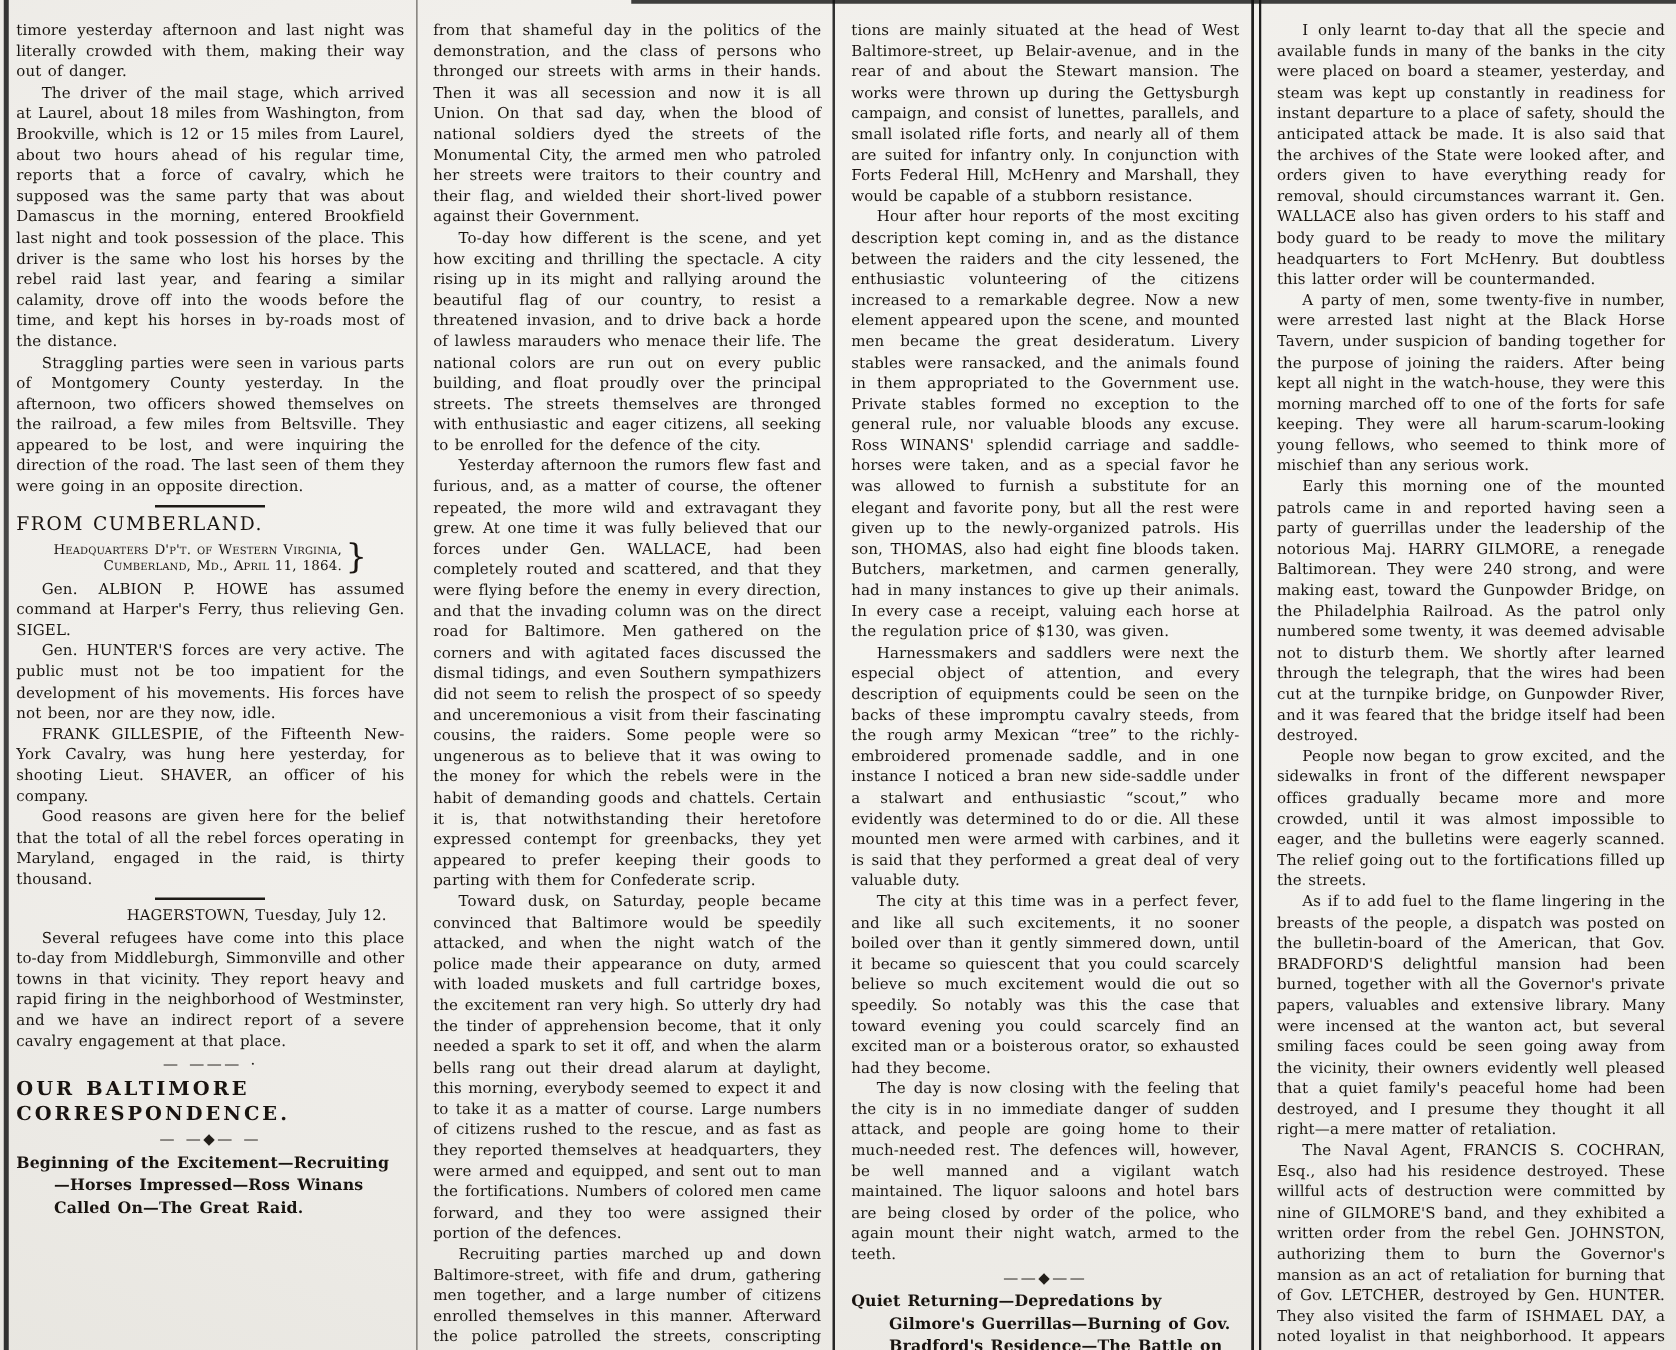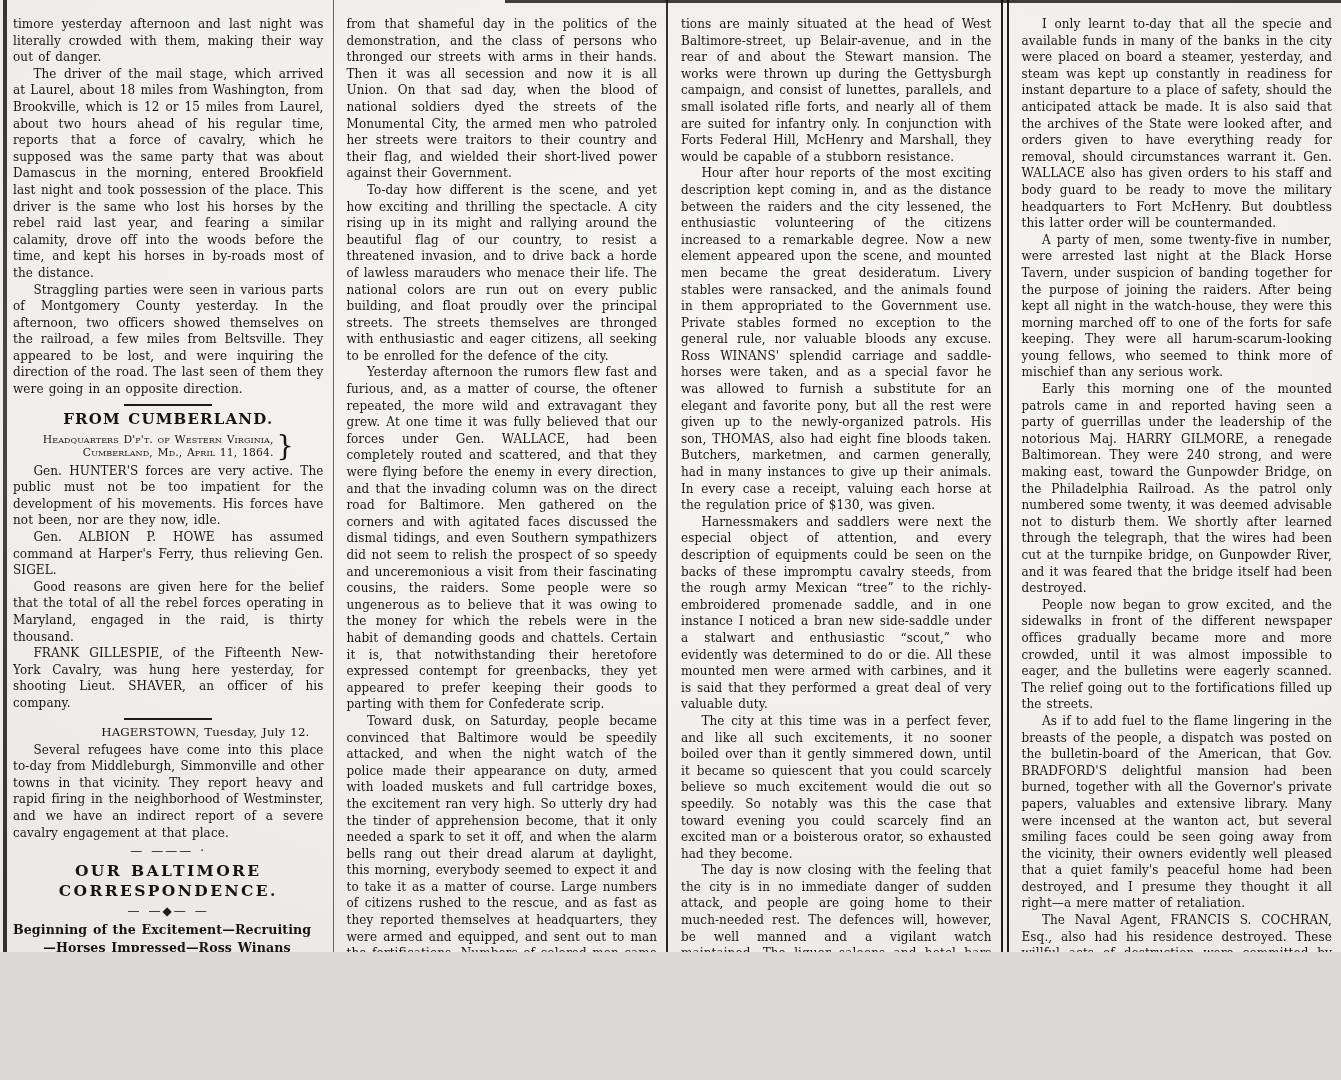--- a/index.html
+++ b/index.html
@@ -1,18 +1,18 @@
 <!DOCTYPE html>
 <html><head>
 <meta charset="utf-8">
 <style>
   html,body{margin:0;padding:0;background:#dcdad5;}
   .page{
     position:relative;
-    width:1341px;height:952px;
+    width:1341px;height:1080px;
     margin:0;
     background:
       radial-gradient(1400px 900px at 55% 35%, #f6f5f1 0%, #f0eeea 55%, #e7e5df 100%);
     overflow:hidden;
     display:flex;
     box-sizing:border-box;
   }
   .edge-left{
     position:absolute;left:3px;top:0;width:4px;height:100%;
     background:linear-gradient(#141414,#2a2a2a 40%,#101010);
@@ -45,27 +45,27 @@
   .para-cont{text-indent:0;}
   .rule-short{
     width:88px;border:0;border-top:2px solid #1d1a16;
     margin:6px auto 4px;height:0;
   }
   .ornament{
     text-align:center;font-size:12px;line-height:12px;
     letter-spacing:2px;margin:4px 0 3px;color:#221e19;
   }
   .headline{
-    text-align:center;font-weight:bold;
+    text-align:left;font-weight:normal;
     font-size:15px;line-height:19px;
     letter-spacing:1.2px;margin:3px 0 4px;
     text-indent:0;
   }
   .headline-big{
-    text-align:center;font-weight:bold;
+    text-align:left;font-weight:bold;
     font-size:15.5px;line-height:20px;
     letter-spacing:2.4px;margin:4px 0 2px;
     text-indent:0;
   }
   .subhead{
     font-weight:bold;font-size:12.6px;line-height:18px;
     padding-left:2.4em;text-indent:-2.4em;
     text-align:left;margin:4px 0 2px;
   }
   .dateline{
@@ -97,24 +97,24 @@
       <div class="blk para">Straggling parties were seen in various parts of Montgomery County yesterday.  In the afternoon, two officers showed themselves on the railroad, a few miles from Beltsville.  They appeared to be lost, and were inquiring the direction of the road. The last seen of them they were going in an opposite direction.</div>
       <hr class="blk rule-short">
       <div class="blk headline">FROM CUMBERLAND.</div>
       <div class="blk dateline-brace">
         <span class="dl-lines">
           <div style="font-variant: small-caps;">Headquarters D'p't. of Western Virginia,</div>
           <div class="dl-line2" style="font-variant: small-caps;">Cumberland, Md., April 11, 1864.</div>
         </span>
         <span class="dl-brace">}</span>
       </div>
+      <div class="blk para">Gen. ALBION P. HOWE has assumed command at Harper's Ferry, thus relieving Gen. SIGEL.</div>
       <div class="blk para">Gen. HUNTER'S forces are very active.  The public must not be too impatient for the development of his movements.  His forces have not been, nor are they now, idle.</div>
-      <div class="blk para">Gen. ALBION P. HOWE has assumed command at Harper's Ferry, thus relieving Gen. SIGEL.</div>
+      <div class="blk para">FRANK GILLESPIE, of the Fifteenth New-York Cavalry, was hung here yesterday, for shooting Lieut. SHAVER, an officer of his company.</div>
       <div class="blk para">Good reasons are given here for the belief that the total of all the rebel forces operating in Maryland, engaged in the raid, is thirty thousand.</div>
-      <div class="blk para">FRANK GILLESPIE, of the Fifteenth New-York Cavalry, was hung here yesterday, for shooting Lieut. SHAVER, an officer of his company.</div>
       <hr class="blk rule-short">
       <div class="blk dateline">HAGERSTOWN, Tuesday, July 12.</div>
       <div class="blk para">Several refugees have come into this place to-day from Middleburgh, Simmonville and other towns in that vicinity.  They report heavy and rapid firing in the neighborhood of Westminster, and we have an indirect report of a severe cavalry engagement at that place.</div>
       <div class="blk ornament">— ——— ·</div>
       <div class="blk headline-big">OUR BALTIMORE CORRESPONDENCE.</div>
       <div class="blk ornament">— —◆— —</div>
       <div class="blk subhead">Beginning of the Excitement—Recruiting—Horses Impressed—Ross Winans Called On—The Great Raid.</div>
     </div>
   <div class="divider faint"></div>
   <div class="col">

